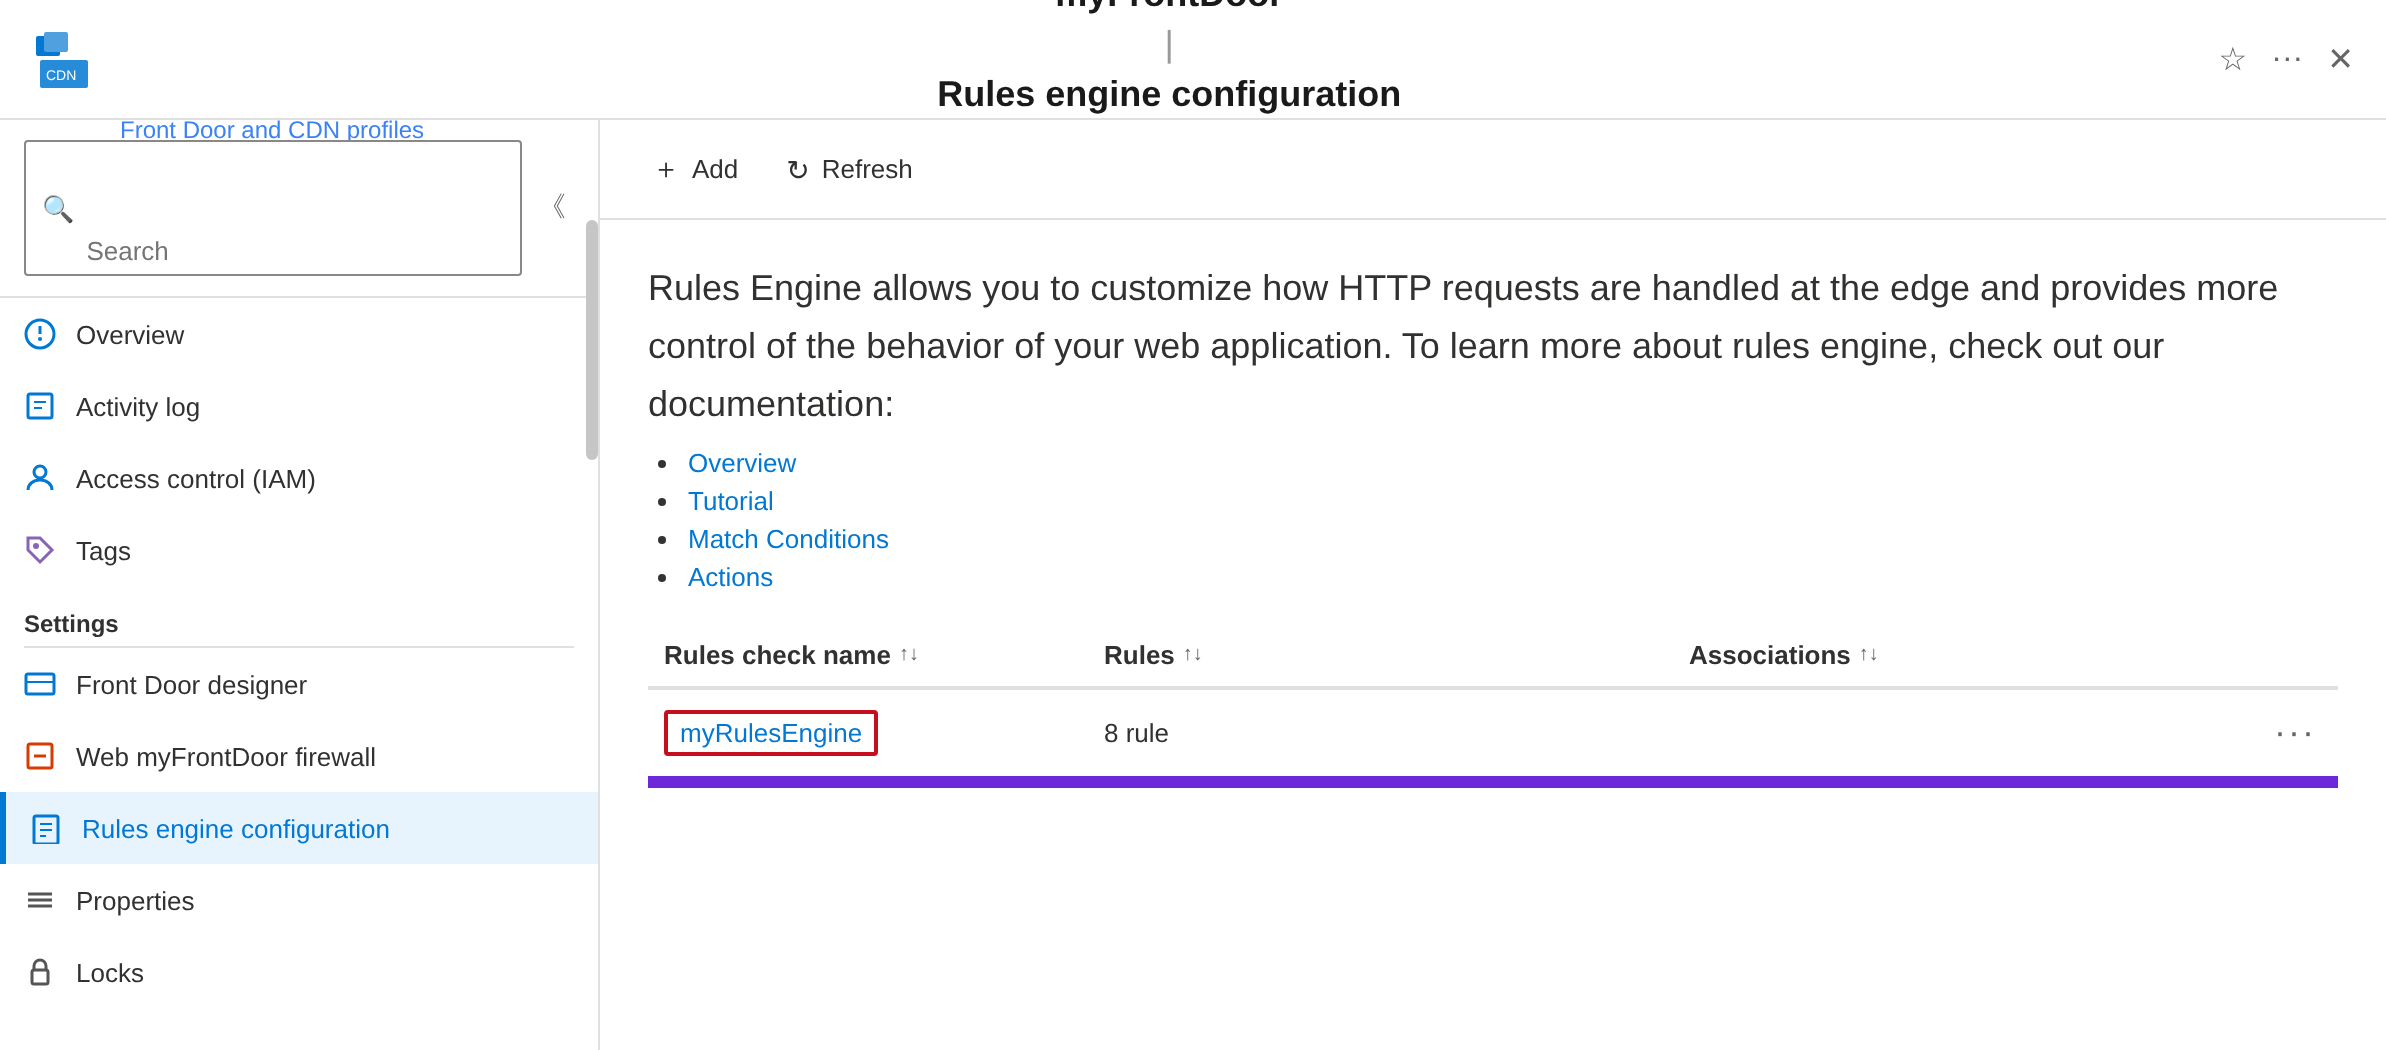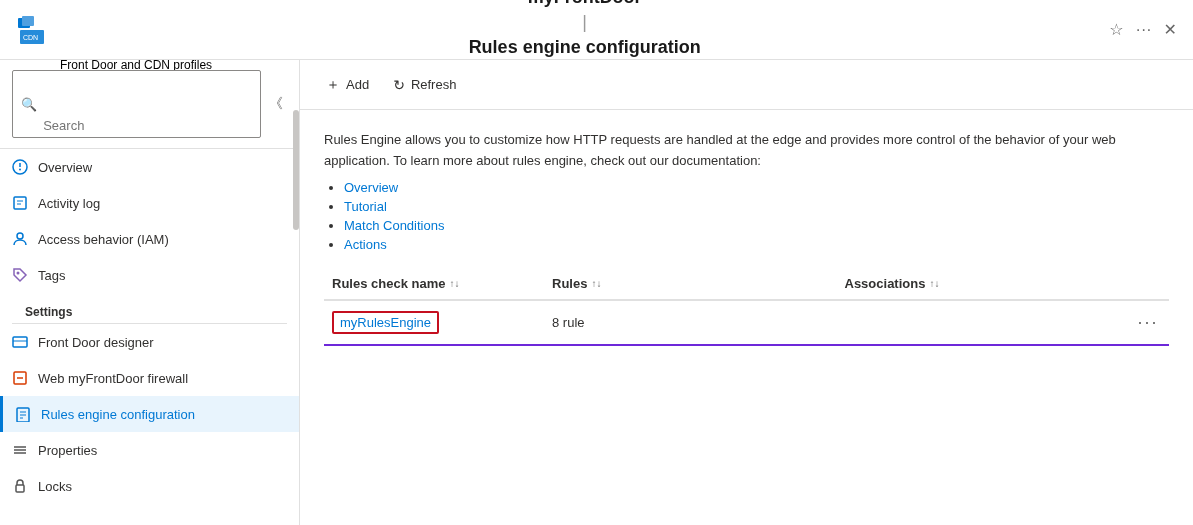--- a/index.html
+++ b/index.html
@@ -8,21 +8,21 @@
     .title-bar {
       display: flex; align-items: center; padding: 10px 16px;
       border-bottom: 1px solid #e0e0e0; height: 60px; flex-shrink: 0;
     }
     .title-icon {
       width: 32px; height: 32px; margin-right: 12px; flex-shrink: 0;
     }
     .title-text-group { display: flex; flex-direction: column; flex: 1; }
     .title-main { font-size: 18px; font-weight: 600; color: #1a1a1a; display: flex; align-items: center; gap: 4px; flex-direction: column; }
     .title-main .separator { color: #999; font-weight: 300; }
-    .title-sub { font-size: 12px; color: #000000; }
+    .title-sub { font-size: 12px; color: #3b82f6; }
     .title-actions { display: flex; align-items: center; gap: 12px; margin-left: auto; }
     .star-icon, .dots-icon, .close-icon { cursor: pointer; color: #666; font-size: 16px; }
 
     .main-content { display: flex; flex: 1; overflow: hidden; }
 
     .sidebar {
       width: 300px; flex-shrink: 0; border-right: 1px solid #e0e0e0;
       display: flex; flex-direction: column; overflow: hidden; position: relative;
     }
     .sidebar-search-row {
@@ -39,59 +39,59 @@
       cursor: pointer; color: #666; font-size: 14px; padding: 4px;
       border: none; background: none;
     }
     .sidebar-scroll { flex: 1; overflow-y: auto; }
     .sidebar-item {
       display: flex; align-items: center; padding: 8px 12px; cursor: pointer;
       gap: 10px; min-height: 36px;
     }
     .sidebar-item .item-icon { width: 16px; height: 16px; flex-shrink: 0; display: flex; align-items: center; justify-content: center; font-size: 14px; }
     .sidebar-item .item-label { font-size: 13px; color: #323130; }
-    .section-header { padding: 12px 12px 4px 12px; font-size: 12px; font-weight: 600; color: #323130; text-transform: none; margin-left: 13px; }
+    .section-header { padding: 12px 12px 4px 12px; font-size: 12px; font-weight: 600; color: #323130; text-transform: none; }
 
     .scrollbar-track {
       position: absolute; right: 0; top: 50px; width: 6px; height: 120px;
       background: #c8c6c4; border-radius: 3px;
     }
 
     .right-panel { flex: 1; display: flex; flex-direction: column; overflow: hidden; }
     .toolbar {
       display: flex; align-items: center; padding: 10px 16px; gap: 4px;
       border-bottom: 1px solid #e0e0e0; height: 50px; flex-shrink: 0;
     }
     .toolbar-btn {
       display: flex; align-items: center; gap: 6px; padding: 5px 10px;
       border: none; background: none; cursor: pointer; font-size: 13px; color: #323130;
       border-radius: 2px;
     }
     .toolbar-btn .btn-icon { font-size: 14px; }
 
     .content-area { flex: 1; padding: 20px 24px; overflow-y: auto; }
-    .description-text { font-size: 13px; color: #323130; line-height: 1.6; max-width: 820px; }
+    .description-text { font-size: 18px; color: #323130; line-height: 1.6; max-width: 820px; }
     .bullet-list { list-style: disc; padding-left: 20px; margin: 8px 0 16px; }
     .bullet-list li { margin: 4px 0; }
     .bullet-list li a { color: #0078d4; text-decoration: none; }
 
     .table-container { margin-top: 8px; }
     .table-header-row {
       display: grid; grid-template-columns: 220px 1fr 1fr 40px;
       border-bottom: 2px solid #e0e0e0; padding: 8px 0;
     }
     .th {
       display: flex; align-items: center; gap: 4px; font-size: 13px;
       font-weight: 600; color: #323130; padding: 0 8px;
     }
     .sort-icon { font-size: 10px; color: #666; cursor: pointer; }
 
     .table-row {
       display: grid; grid-template-columns: 220px 1fr 1fr 40px;
-      border-bottom: 2px solid #6d28d9; padding: 10px 0; align-items: center;
+      border-bottom: 6px solid #6d28d9; padding: 10px 0; align-items: center;
     }
     .td { padding: 0 8px; font-size: 13px; color: #323130; }
     .td.link-cell a { color: #0078d4; text-decoration: none; }
     .name-cell-wrapper {
       border: 2px solid #c50f1f; border-radius: 2px; padding: 2px 6px;
       display: inline-block; cursor: pointer;
     }
     .row-dots { font-size: 18px; color: #666; cursor: pointer; letter-spacing: 1px; }
 
     
@@ -163,21 +163,21 @@
         </span>
         <span class="item-label">Activity log</span>
       </div>
       <div class="sidebar-item">
         <span class="item-icon">
           <svg width="16" height="16" viewBox="0 0 16 16">
               <circle cx="8" cy="5" r="3" fill="none" stroke="#0078d4" stroke-width="1.5"></circle>
               <path d="M2 14c0-3 2.7-5 6-5s6 2 6 5" fill="none" stroke="#0078d4" stroke-width="1.5"></path>
             </svg>
         </span>
-        <span class="item-label">Access behavior (IAM)</span>
+        <span class="item-label">Access control (IAM)</span>
       </div>
       <div class="sidebar-item">
         <span class="item-icon icon-purple">
           <svg width="16" height="16" viewBox="0 0 16 16">
               <path d="M2 2h6l6 6-6 6-6-6V2z" fill="none" stroke="#8764b8" stroke-width="1.5"></path>
               <circle cx="6" cy="6" r="1.5" fill="#8764b8"></circle>
             </svg>
         </span>
         <span class="item-label">Tags</span>
       </div>

